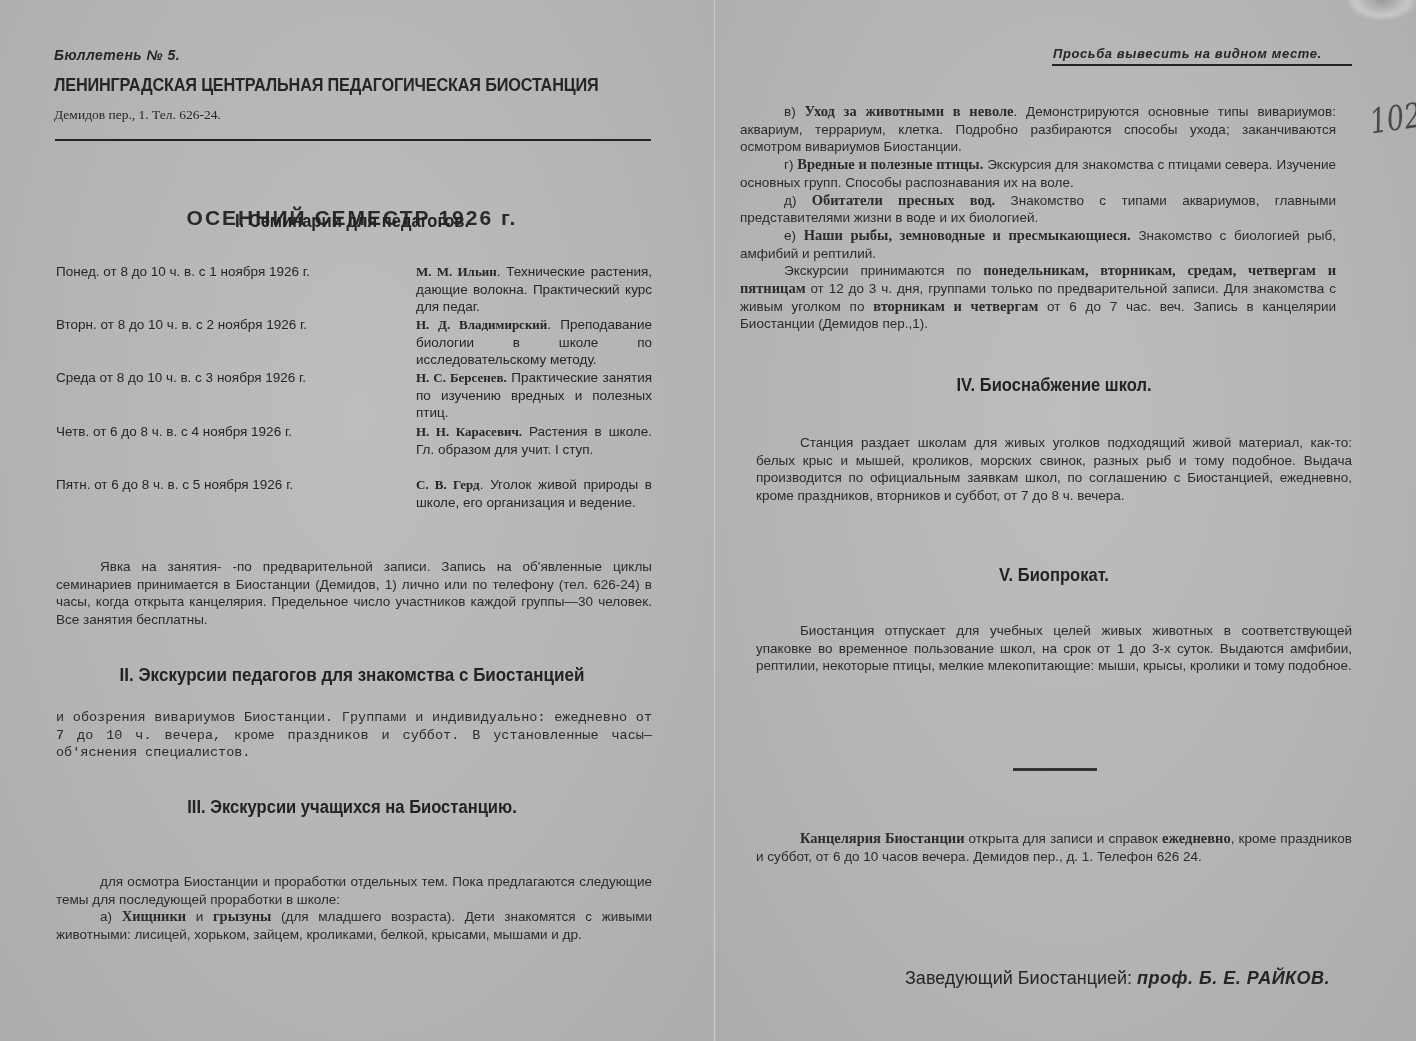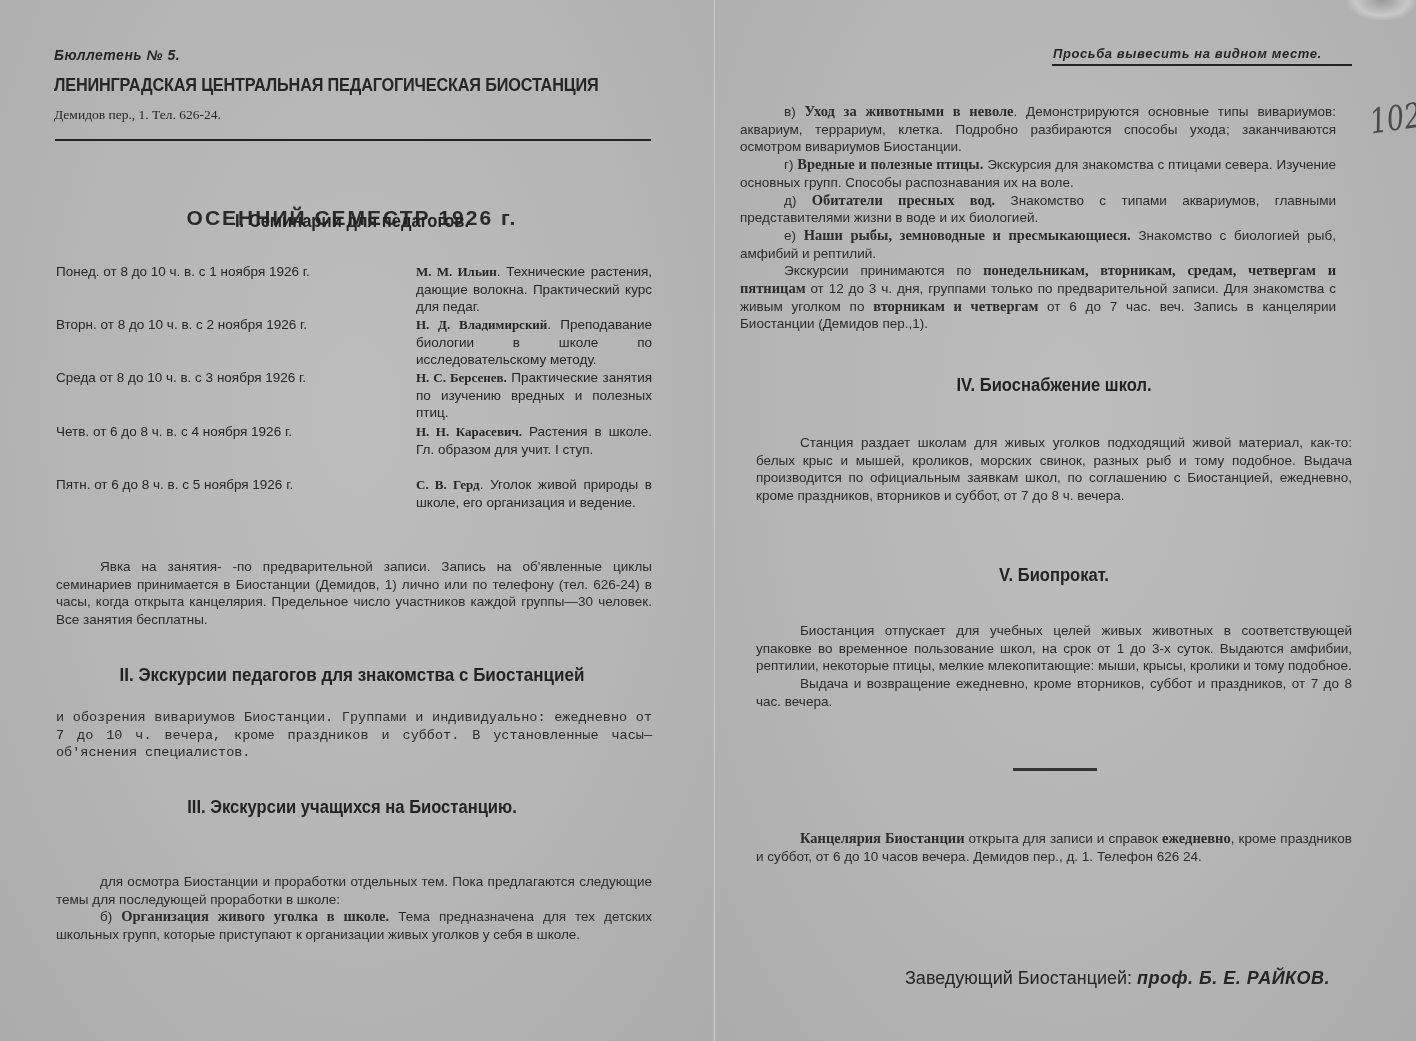--- a/index.html
+++ b/index.html
@@ -106,41 +106,40 @@
 </div>
 
 <div class="pos body-text indent" style="left:56px; top:558px; width:596px;">Явка на занятия- -по предварительной записи. Запись на об'явленные циклы семинариев принимается в Биостанции (Демидов, 1) лично или по телефону (тел. 626-24) в часы, когда открыта канцелярия. Предельное число участников каждой группы—30 человек. Все занятия бесплатны.</div>
 
 <div class="pos sec-title" style="left:54px; top:664px; width:596px; font-size:18.5px;">II. Экскурсии педагогов для знакомства с Биостанцией</div>
 <div class="pos body-text" style="left:56px; top:709px; width:596px;font-family:Liberation Mono, monospace;">и обозрения вивариумов Биостанции. Группами и индивидуально: ежедневно от 7 до 10 ч. вечера, кроме праздников и суббот. В установленные часы—об'яснения специалистов.</div>
 
 <div class="pos sec-title" style="left:54px; top:797px; width:596px;">III. Экскурсии учащихся на Биостанцию.</div>
 <div class="pos body-text" style="left:56px; top:873px; width:596px;">
   <div class="indent">для осмотра Биостанции и проработки отдельных тем. Пока предлагаются следующие темы для последующей проработки в школе:</div>
-  <div class="indent"><span>б) </span><b class="serif">Организация живого уголка в школе.</b><span> Тема предназначена для тех детских школьных групп, которые приступают к организации живых уголков у себя в школе.</span></div>
+  <div class="indent"><span>а) </span><b class="serif">Хищники</b><span> и </span><b class="serif">грызуны</b><span> (для младшего возраста). Дети знакомятся с живыми животными: лисицей, хорьком, зайцем, кроликами, белкой, крысами, мышами и др.</span></div>
 </div>
 
 <div class="pos request">Просьба вывесить на видном месте.</div>
 <div class="pos request-rule"></div>
 <div class="pos handwritten">102</div>
 
 <div class="pos body-text" style="left:732px; top:103px; width:596px;margin-left:8px;">
   <div class="indent"><span>в) </span><b class="serif">Уход за животными в неволе</b><span>. Демонстрируются основные типы вивариумов: аквариум, террариум, клетка. Подробно разбираются способы ухода; заканчиваются осмотром вивариумов Биостанции.</span></div>
   <div class="indent"><span>г) </span><b class="serif">Вредные и полезные птицы.</b><span> Экскурсия для знакомства с птицами севера. Изучение основных групп. Способы распознавания их на воле.</span></div>
   <div class="indent"><span>д) </span><b class="serif">Обитатели пресных вод.</b><span> Знакомство с типами аквариумов, главными представителями жизни в воде и их биологией.</span></div>
   <div class="indent"><span>е) </span><b class="serif">Наши рыбы, земноводные и пресмыкающиеся.</b><span> Знакомство с биологией рыб, амфибий и рептилий.</span></div>
   <div class="indent"><span>Экскурсии принимаются по </span><b class="serif">понедельникам, вторникам, средам, четвергам и пятницам</b><span> от 12 до 3 ч. дня, группами только по предварительной записи. Для знакомства с живым уголком по </span><b class="serif">вторникам и четвергам</b><span> от 6 до 7 час. веч. Запись в канцелярии Биостанции (Демидов пер.,1).</span></div>
 </div>
 
 <div class="pos sec-title" style="left:756px; top:375px; width:596px;">IV. Биоснабжение школ.</div>
 <div class="pos body-text indent" style="left:756px; top:434px; width:596px;">Станция раздает школам для живых уголков подходящий живой материал, как-то: белых крыс и мышей, кроликов, морских свинок, разных рыб и тому подобное. Выдача производится по официальным заявкам школ, по соглашению с Биостанцией, ежедневно, кроме праздников, вторников и суббот, от 7 до 8 ч. вечера.</div>
 
 <div class="pos sec-title" style="left:756px; top:565px; width:596px;">V. Биопрокат.</div>
 <div class="pos body-text" style="left:756px; top:622px; width:596px;">
   <div class="indent">Биостанция отпускает для учебных целей живых животных в соответствующей упаковке во временное пользование школ, на срок от 1 до 3-х суток. Выдаются амфибии, рептилии, некоторые птицы, мелкие млекопитающие: мыши, крысы, кролики и тому подобное.</div>
-  <div class="indent">Выдача и возвращение ежедневно, кроме вторников, суббот и праздников, от 7 до 8 час. вечера.</div>
 </div>
 
 <div class="pos short-rule"></div>
 
 <div class="pos body-text indent" style="left:756px; top:830px; width:596px;"><b class="serif">Канцелярия Биостанции</b><span> открыта для записи и справок </span><b class="serif">ежедневно</b><span>, кроме праздников и суббот, от 6 до 10 часов вечера. Демидов пер., д. 1. Телефон 626 24.</span></div>
 
 <div class="pos signature"><span>Заведующий Биостанцией: </span><i>проф. Б. Е. РАЙКОВ.</i></div>
 
 </body></html>

